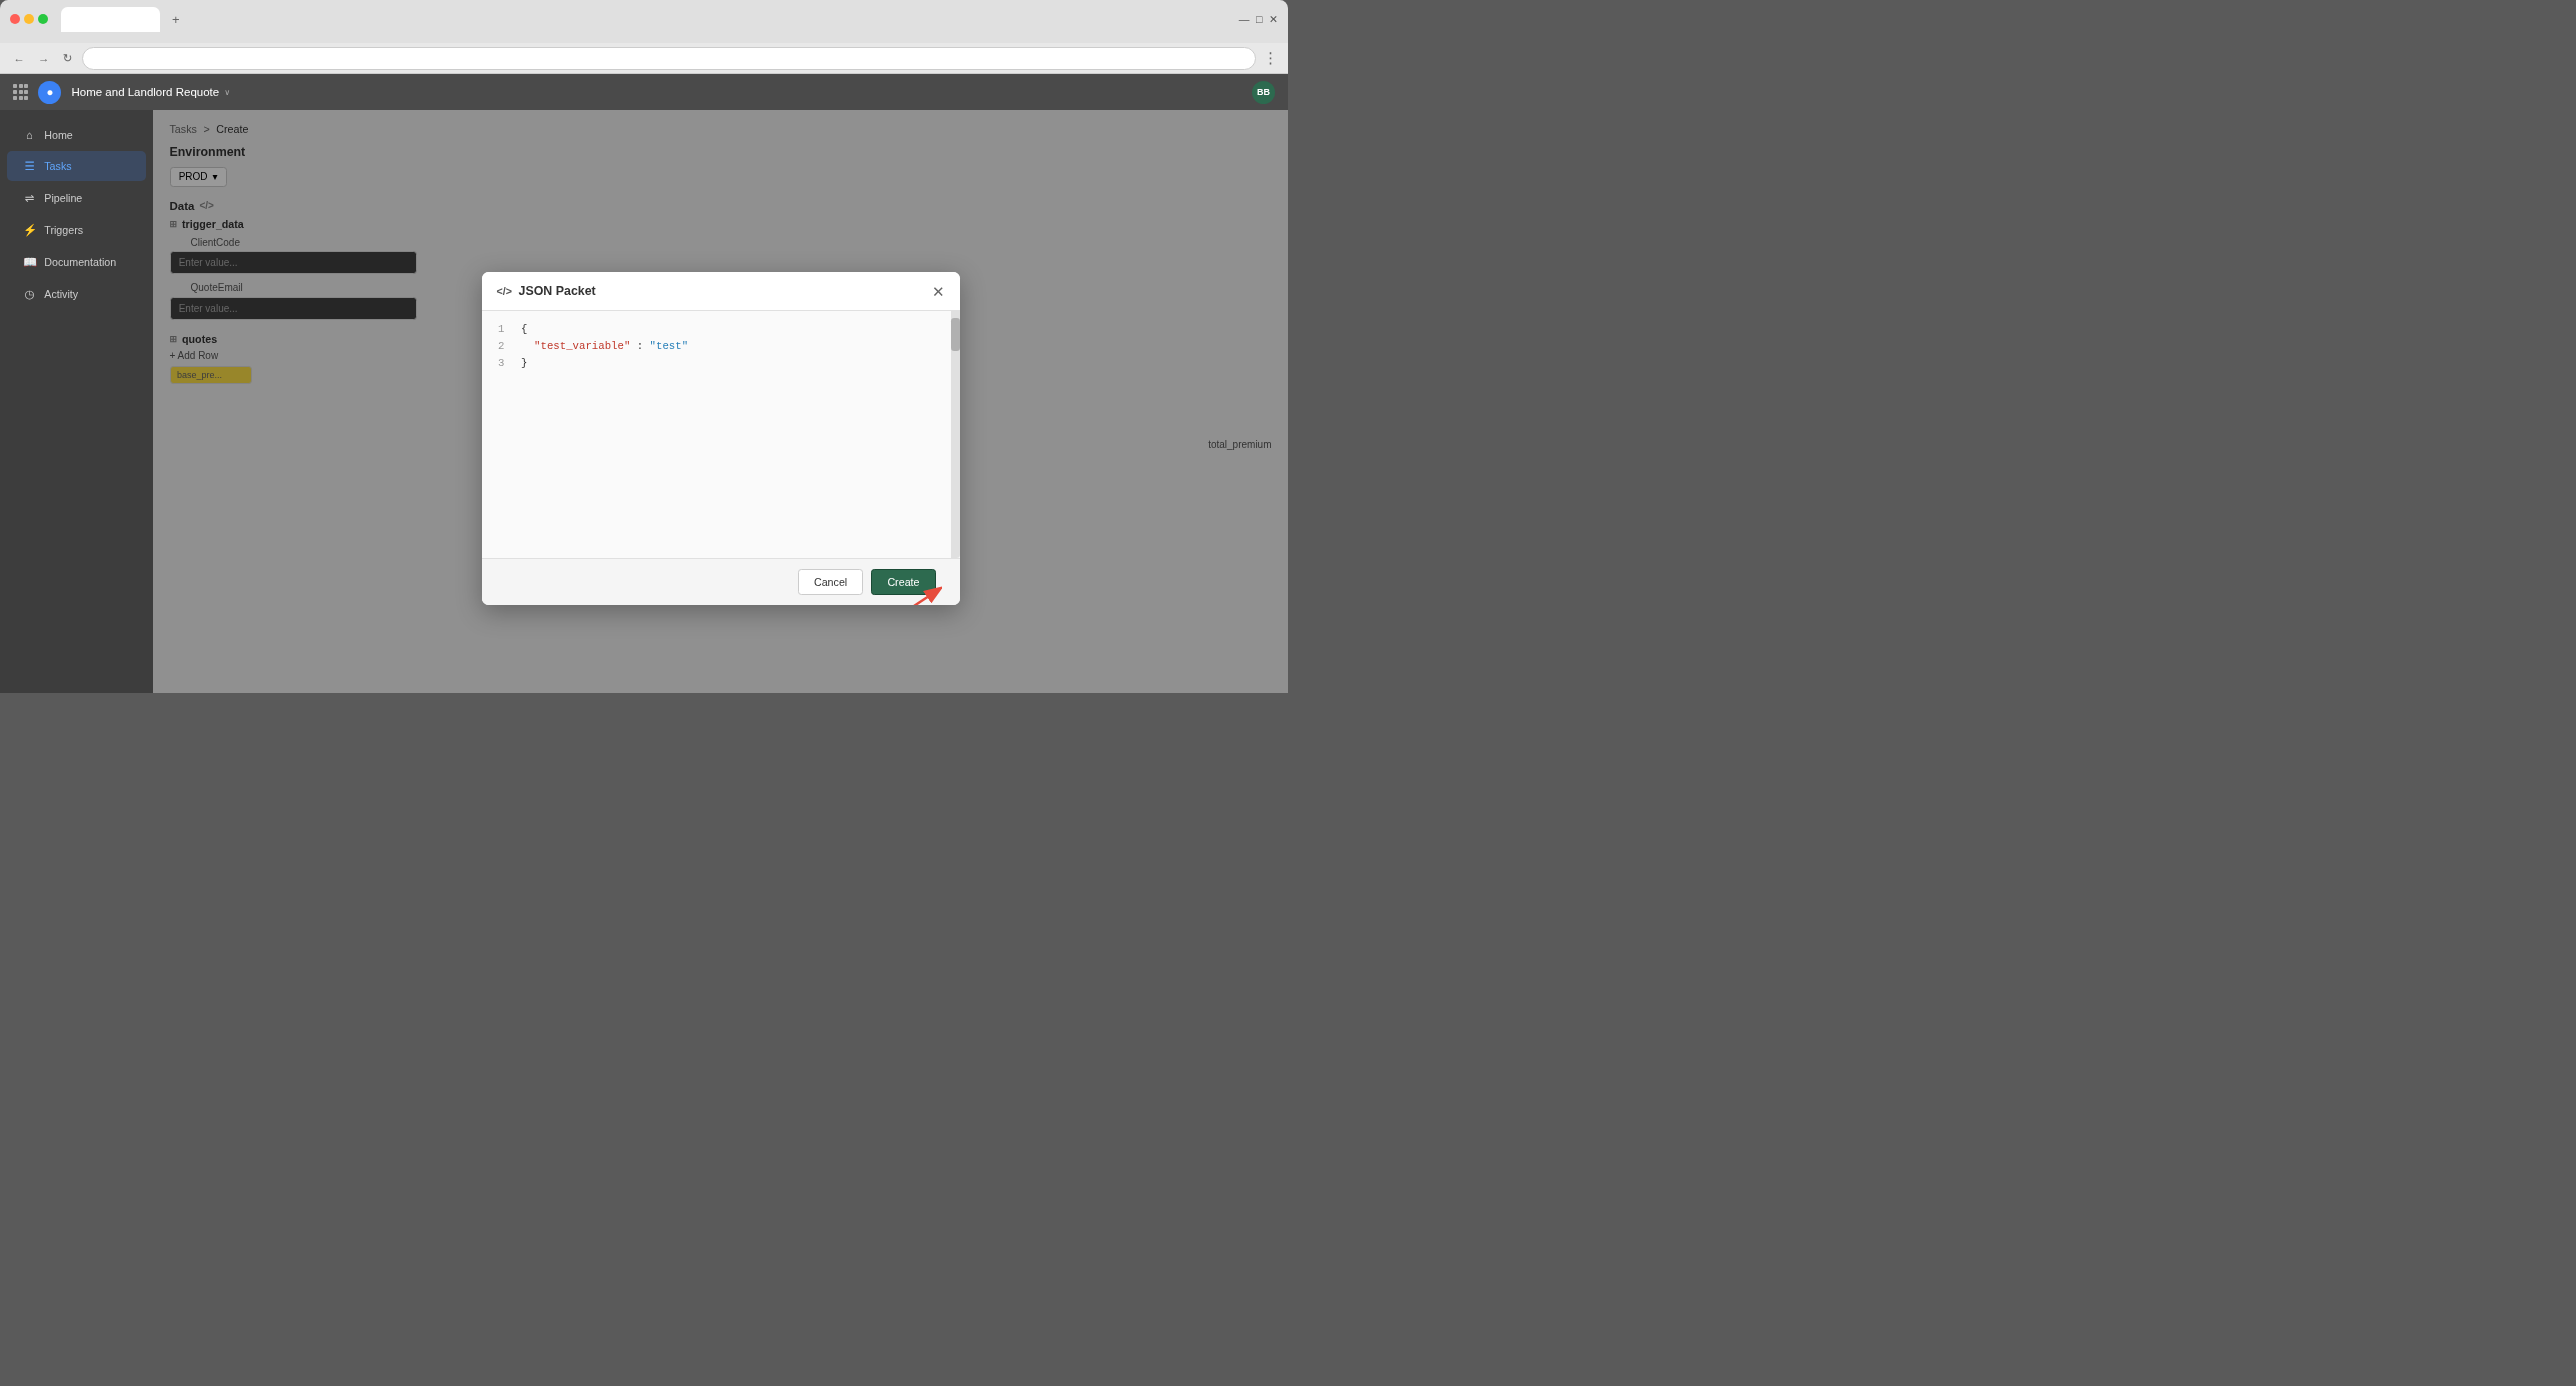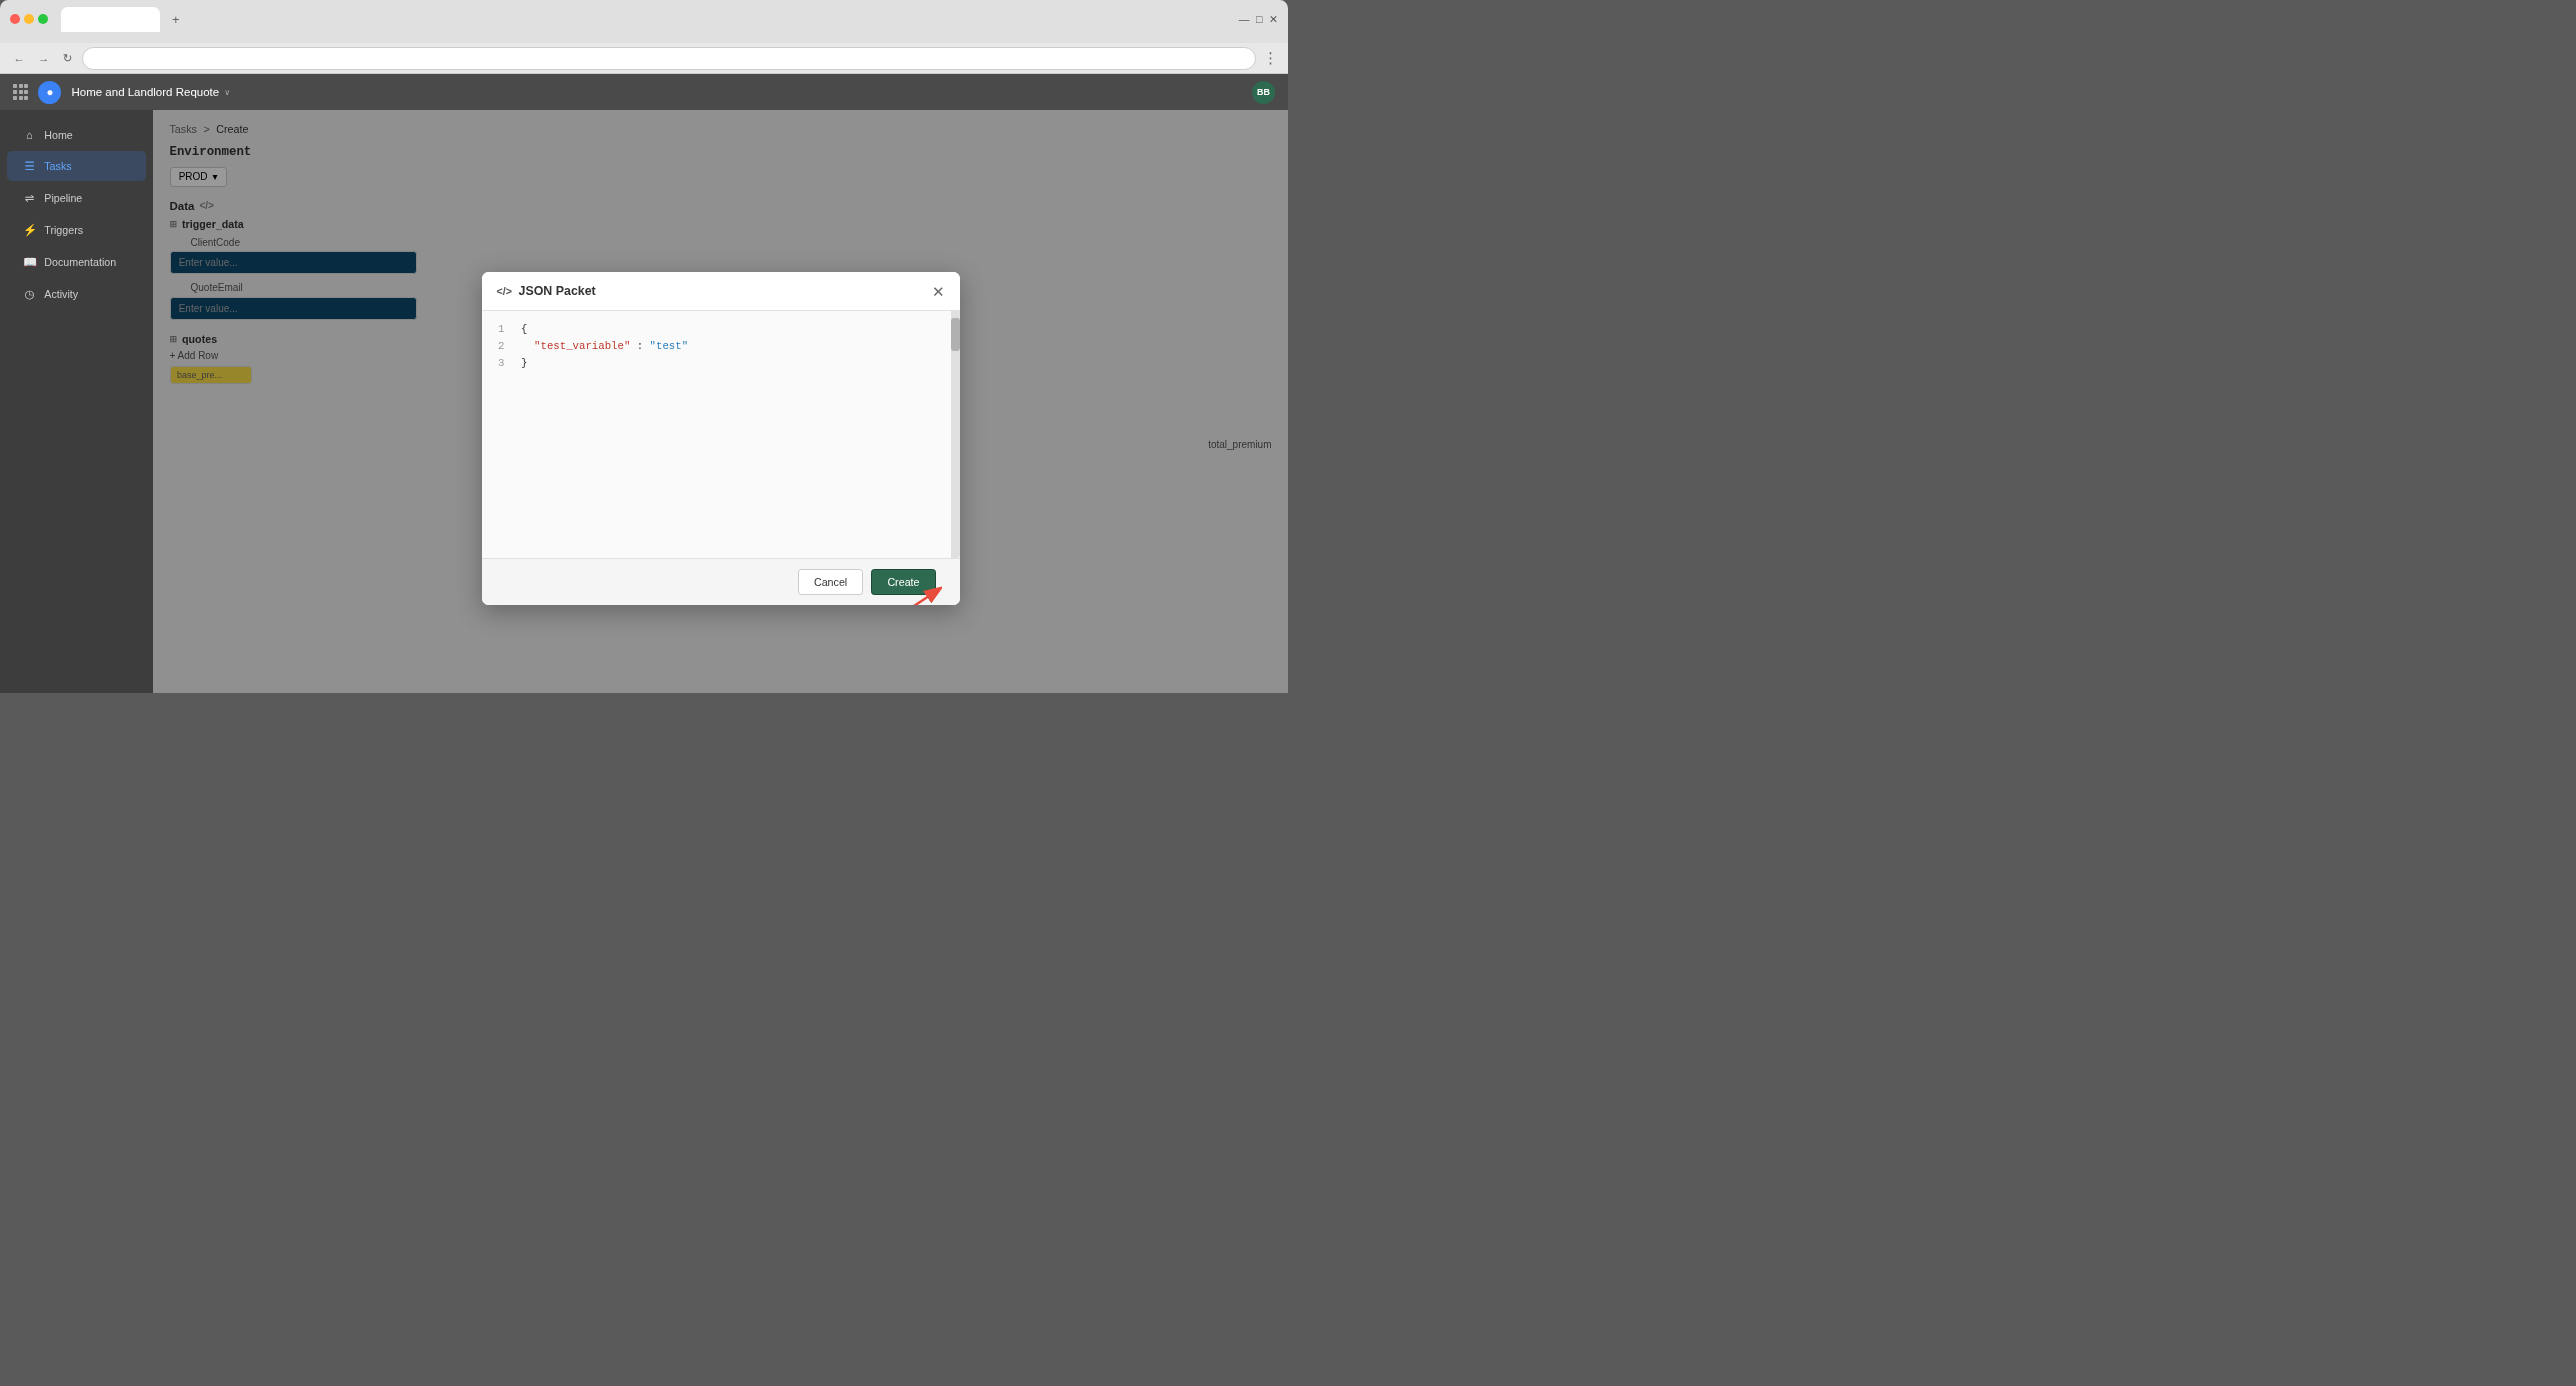--- a/index.html
+++ b/index.html
@@ -73,40 +73,40 @@
     .main-content {
       flex: 1;
       background: #f0f0f0;
       padding: 13px 16.5px;
       overflow: auto;
       position: relative;
     }
     .breadcrumb { display: flex; align-items: center; gap: 6.6px; font-size: 10.7px; color: #666; margin-bottom: 10px; }
     .breadcrumb-current { color: #333; font-weight: 500; }
 
-    .section-label { font-size: 12.4px; font-weight: 600; color: #333; margin-bottom: 8.2px; font-family: Liberation Mono, monospace; }
+    .section-label { font-size: 12.4px; font-weight: 600; color: #333; margin-bottom: 8.2px; }
     .env-row { display: flex; align-items: center; gap: 6.6px; margin-bottom: 13px; }
     .env-select {
       background: white;
       border: 0.8px solid #ccc;
       border-radius: 3.3px;
       padding: 3.3px 8.2px;
       font-size: 10px;
       cursor: pointer;
       display: flex;
       align-items: center;
       gap: 5px;
     }
 
     .data-section { margin-bottom: 13px; }
     .data-label { font-size: 11.5px; font-weight: 600; color: #333; margin-bottom: 6.6px; display: flex; align-items: center; gap: 5px; }
     .field-row { margin-bottom: 8.2px; }
     .field-label { font-size: 10px; color: #555; margin-bottom: 3.3px; margin-left: 21px; }
     .field-input {
-      background: #0c4a6e;
+      background: #404040;
       border: 0.8px solid #ddd;
       border-radius: 3.3px;
       padding: 5px 8.2px;
       font-size: 10px;
       color: #aaa;
       width: 247px;
     }
     .table-section { margin-bottom: 13px; }
     .table-label { font-size: 10.7px; font-weight: 600; color: #333; display: flex; align-items: center; gap: 5px; margin-bottom: 5px; }
     .add-row-btn { display: flex; align-items: flex-end; gap: 3.3px; color: #555; font-size: 10px; cursor: pointer; margin-bottom: 5px; }

